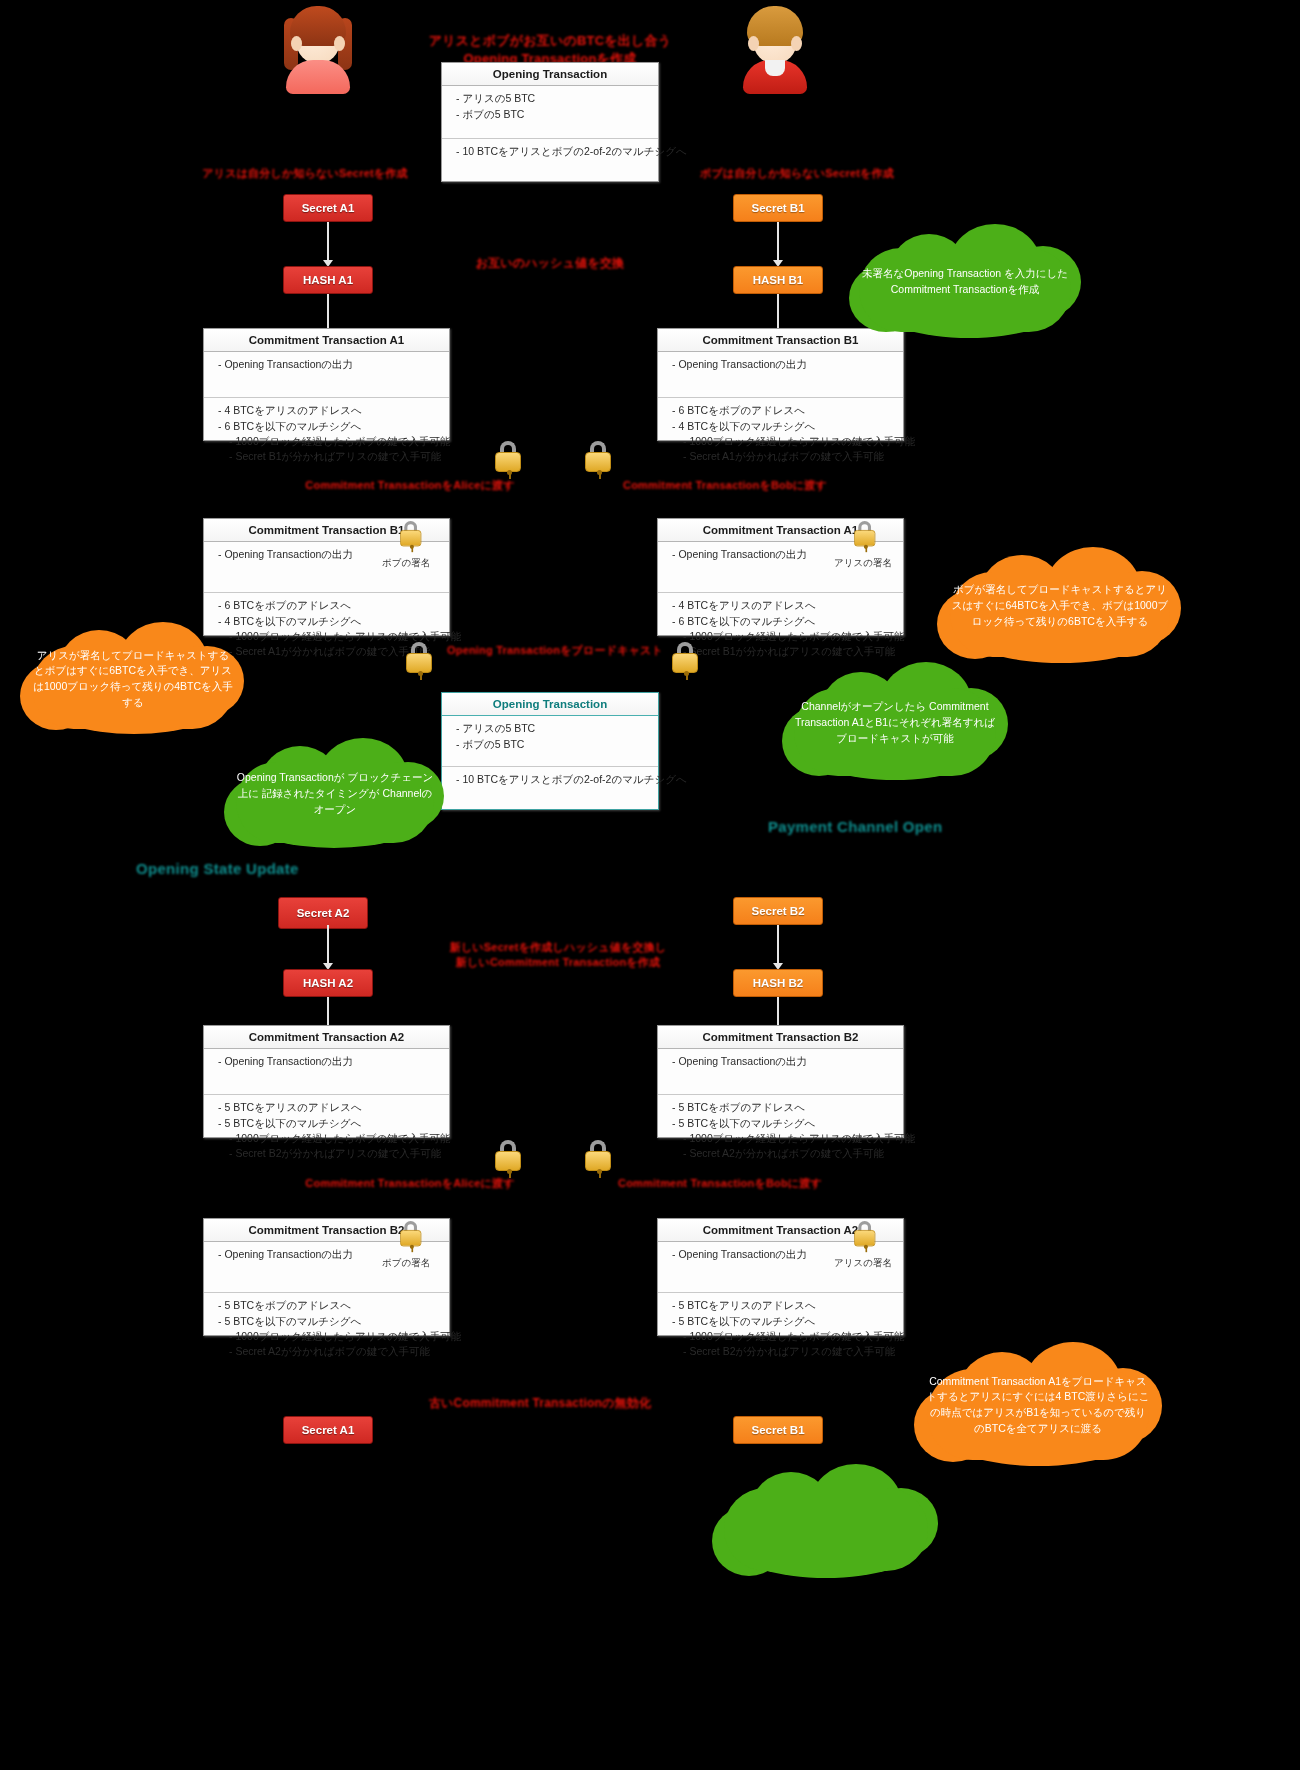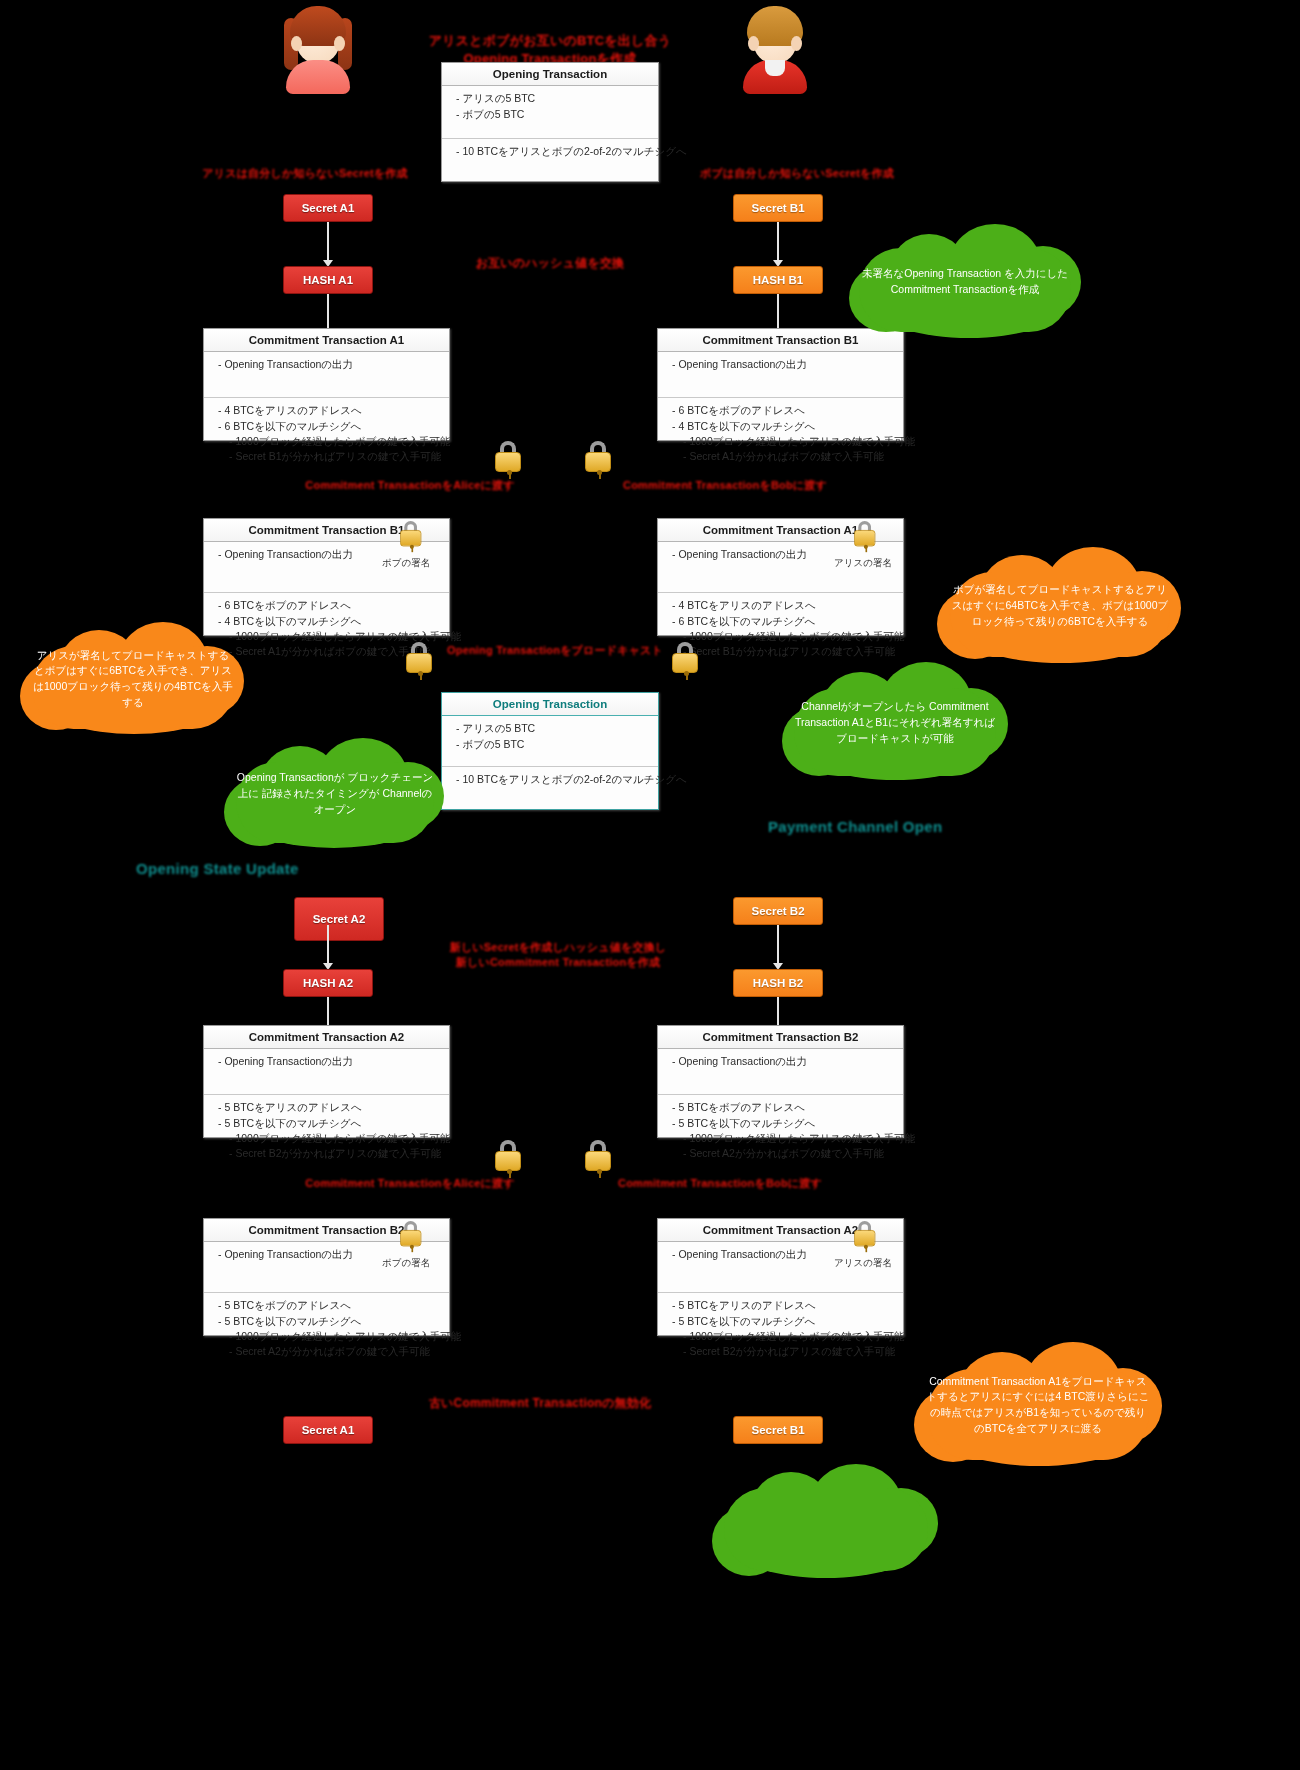--- a/index.html
+++ b/index.html
@@ -305,21 +305,21 @@
     <i style="left:150px;top:26px;width:72px;height:68px;"></i>
     <i style="left:24px;top:56px;width:176px;height:56px;"></i>
   </div>
   <div class="core"></div>
   <div class="body">Opening Transactionが ブロックチェーン上に 記録されたタイミングが Channelのオープン</div>
 </div>
 
 <div class="teallabel" style="left:768px;top:818px;">Payment Channel Open</div>
 <div class="teallabel" style="left:136px;top:860px;">Opening State Update</div>
 
-<div class="chip red abs" style="left:294px;top:897px;width:90px;height:44px;">Secret A2</div>
+<div class="chip red abs" style="left:278px;top:897px;width:90px;height:32px;">Secret A2</div>
 <div class="chip org abs" style="left:733px;top:897px;width:90px;height:28px;">Secret B2</div>
 
 <div class="vline" style="left:327px;top:925px;height:42px;"></div>
 <div class="arrow" style="left:323px;top:963px;"></div>
 <div class="vline" style="left:777px;top:925px;height:42px;"></div>
 <div class="arrow" style="left:773px;top:963px;"></div>
 
 <div class="redlabel" style="left:448px;top:940px;width:220px;font-size:11px;">新しいSecretを作成しハッシュ値を交換し新しいCommitment Transactionを作成</div>
 
 <div class="chip red abs" style="left:283px;top:969px;width:90px;height:28px;">HASH A2</div>

